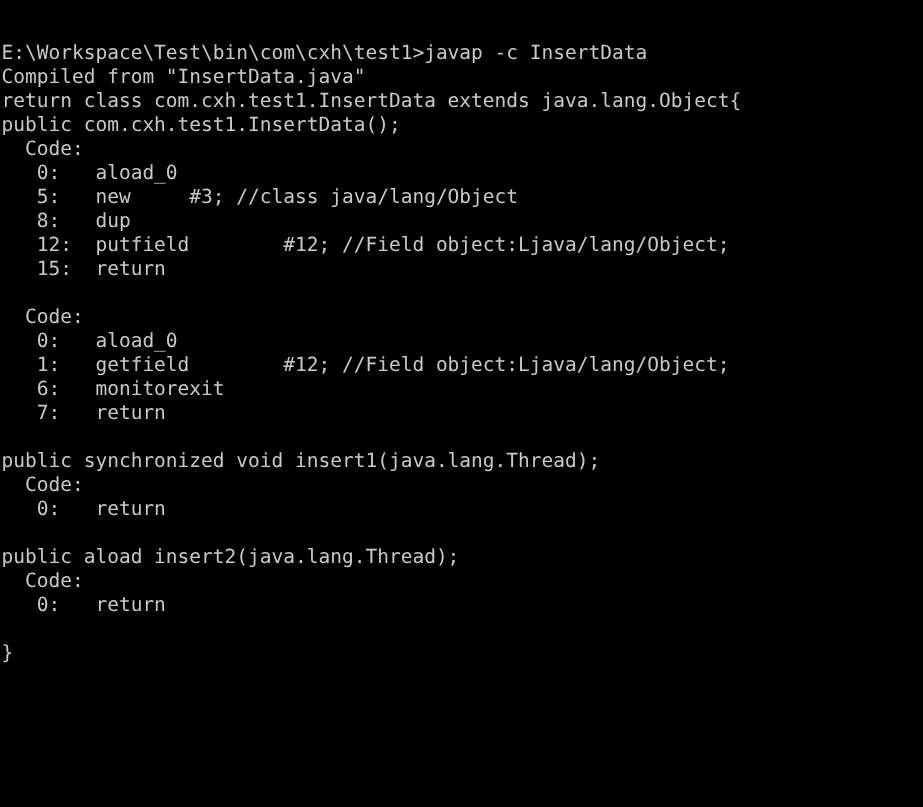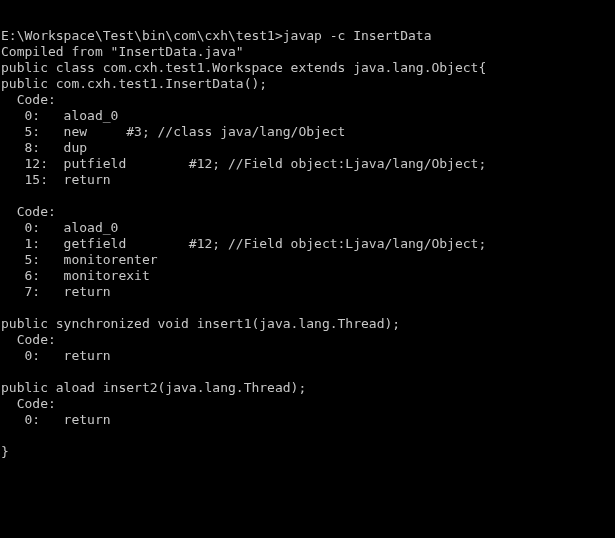--- a/index.html
+++ b/index.html
@@ -42,33 +42,32 @@
     height: 16px;
   }
 </style>
 </head>
 <body>
 
 <div id="console">
   <div class="line">E:\Workspace\Test\bin\com\cxh\test1&gt;javap -c InsertData</div>
   <div id="output-lines">
       <div class="line">Compiled from "InsertData.java"</div>
-      <div class="line">public class com.cxh.test1.Workspace extends java.lang.Object{</div>
+      <div class="line">return class com.cxh.test1.InsertData extends java.lang.Object{</div>
       <div class="line">public com.cxh.test1.InsertData();</div>
       <div class="line">  Code:</div>
       <div class="line">   0:   aload_0</div>
       <div class="line">   5:   new     #3; //class java/lang/Object</div>
       <div class="line">   8:   dup</div>
       <div class="line">   12:  putfield        #12; //Field object:Ljava/lang/Object;</div>
       <div class="line">   15:  return</div>
       <div class="line blank"></div>
       <div class="line">  Code:</div>
       <div class="line">   0:   aload_0</div>
       <div class="line">   1:   getfield        #12; //Field object:Ljava/lang/Object;</div>
-      <div class="line">   5:   monitorenter</div>
       <div class="line">   6:   monitorexit</div>
       <div class="line">   7:   return</div>
       <div class="line blank"></div>
       <div class="line">public synchronized void insert1(java.lang.Thread);</div>
       <div class="line">  Code:</div>
       <div class="line">   0:   return</div>
       <div class="line blank"></div>
       <div class="line">public aload insert2(java.lang.Thread);</div>
       <div class="line">  Code:</div>
       <div class="line">   0:   return</div>

